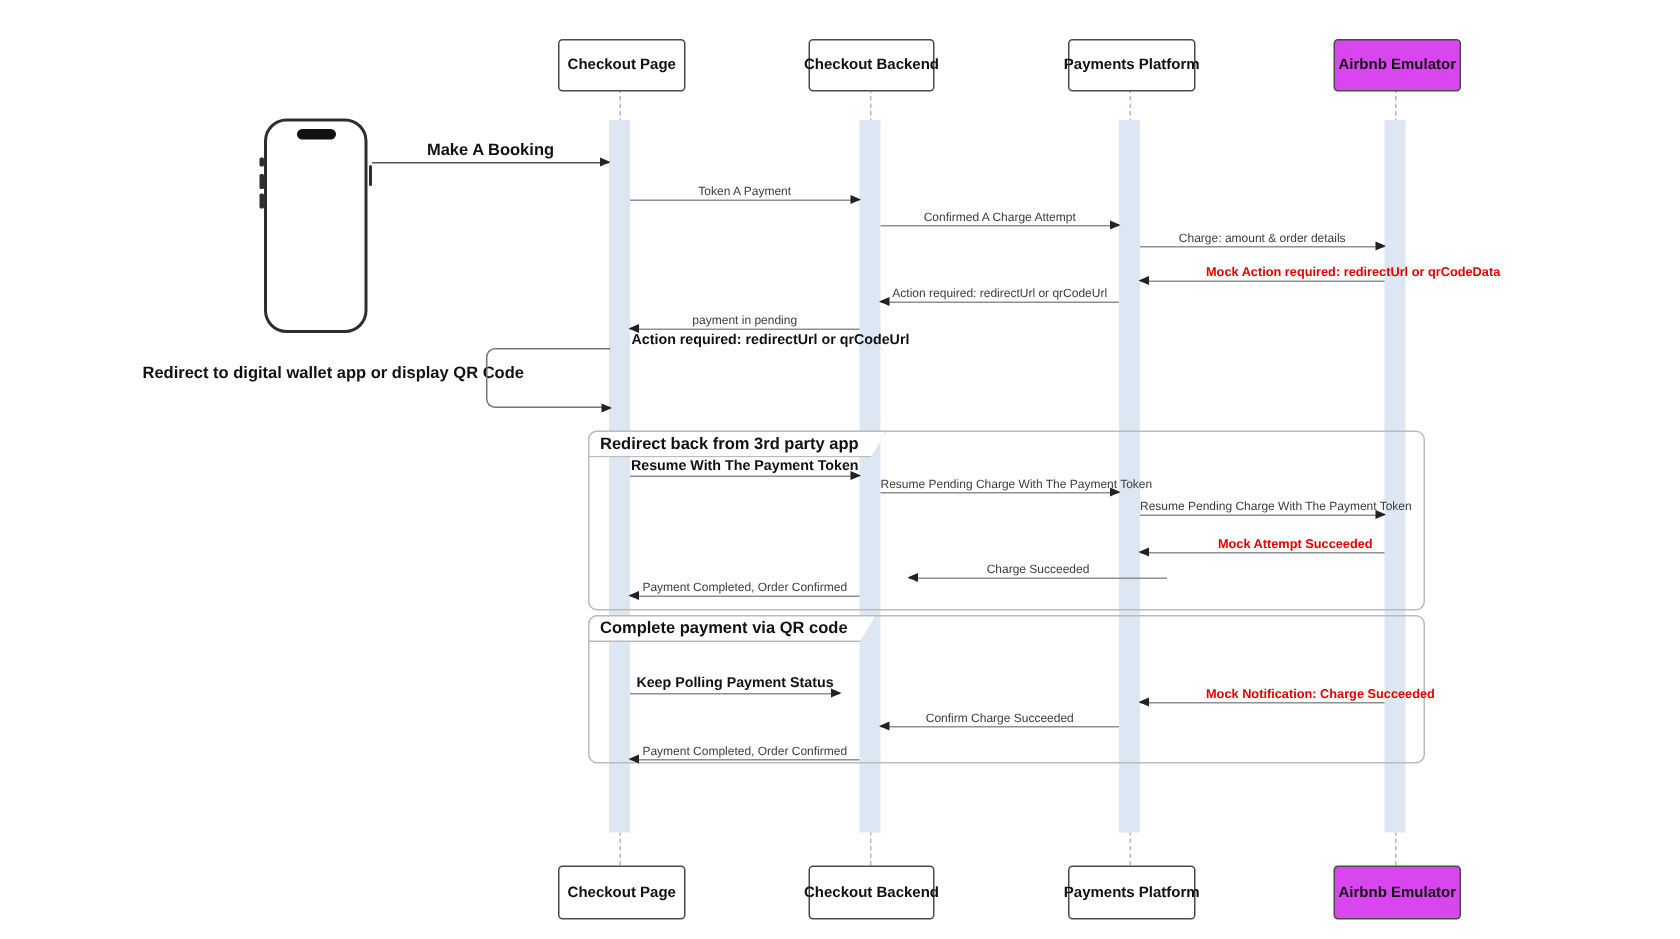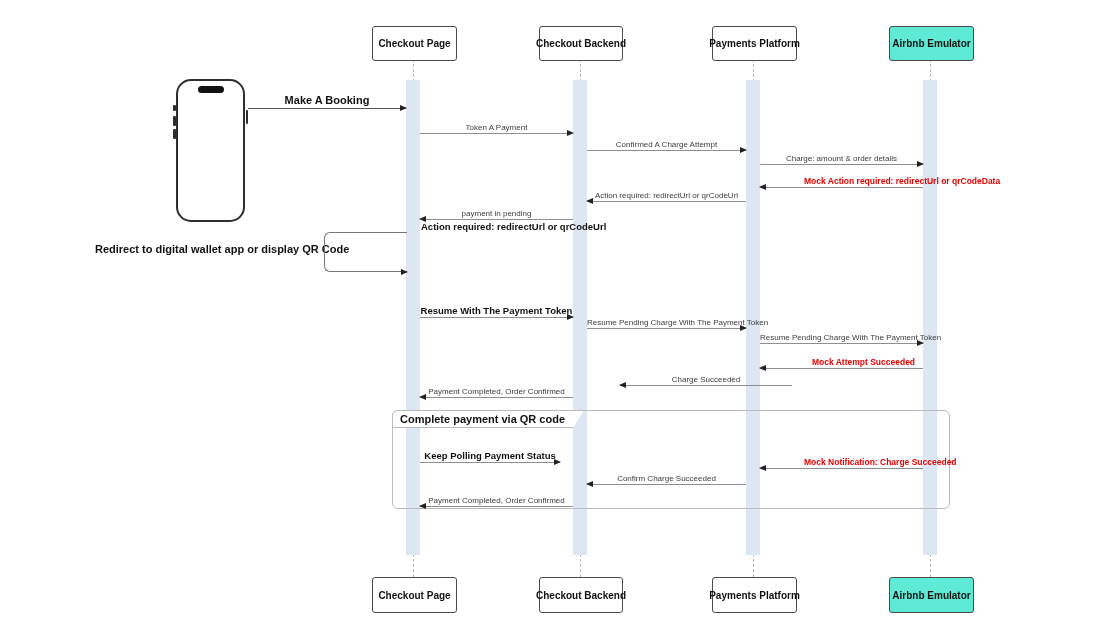--- a/index.html
+++ b/index.html
@@ -6,21 +6,21 @@
   .diagram{position:relative;width:1120px;height:626px;background:#fff;overflow:hidden;}
 
   
   .lifeline{position:absolute;top:59px;height:518px;width:0;border-left:1px dashed #b9b9b9;}
   .bar{position:absolute;top:80px;height:475px;width:14px;background:#dce7f3;}
 
   
   .pbox{position:absolute;height:33px;border:1px solid #4a4a4a;border-radius:3px;background:#fff;
         display:flex;align-items:center;justify-content:center;font-weight:bold;font-size:10px;color:#111;
         white-space:nowrap;}
-  .pbox.accent{background:#5eead4;}
+  .pbox.accent{background:#d946ef;}
 
   
   .msg{position:absolute;}
   .msg .lbl{text-align:center;font-size:8px;color:#3c3c3c;line-height:11px;white-space:nowrap;}
   .msg.bold .lbl{font-weight:bold;font-size:9.5px;color:#111;line-height:13px;}
   .msg.big .lbl{font-weight:bold;font-size:11px;color:#111;line-height:15px;}
   .msg.red .lbl{font-weight:bold;font-size:8.5px;color:#e60000;line-height:11px;padding-left:44px;}
   .msg .line{position:relative;height:0;border-top:1px solid #8f8f8f;}
   .msg.big .line{border-top-color:#555;}
   .arr{position:absolute;top:-4px;width:0;height:0;border-top:3.5px solid transparent;border-bottom:3.5px solid transparent;}
@@ -54,20 +54,23 @@
   <div class="lifeline" style="left:413px"></div>
   <div class="lifeline" style="left:580px"></div>
   <div class="lifeline" style="left:753px"></div>
   <div class="lifeline" style="left:930px"></div>
 
   <div class="bar" style="left:406px"></div>
   <div class="bar" style="left:573px"></div>
   <div class="bar" style="left:746px"></div>
   <div class="bar" style="left:923px"></div>
 
+  <div class="group" style="left:392px;top:287px;width:556px;height:118px">
+    <div class="gtab">Redirect back from 3rd party app</div>
+  </div>
   <div class="group" style="left:392px;top:410px;width:556px;height:97px">
     <div class="gtab">Complete payment via QR code</div>
   </div>
 
   <div class="msg big right" style="left:248px;top:93px;width:158px">
     <div class="lbl">Make A Booking</div>
     <div class="line">
         <i class="arr"></i>
       </div>
   </div>
@@ -141,21 +144,21 @@
       </div>
   </div>
 
   <div class="msg red left" style="left:760px;top:357px;width:163px">
     <div class="lbl">Mock Attempt Succeeded</div>
     <div class="line">
         <i class="arr"></i>
       </div>
   </div>
 
-  <div class="msg left" style="left:620px;top:374px;width:172px">
+  <div class="msg left" style="left:606px;top:374px;width:172px">
     <div class="lbl">Charge Succeeded</div>
     <div class="line">
         <i class="arr"></i>
       </div>
   </div>
 
   <div class="msg left" style="left:420px;top:386px;width:153px">
     <div class="lbl">Payment Completed, Order Confirmed</div>
     <div class="line">
         <i class="arr"></i>

